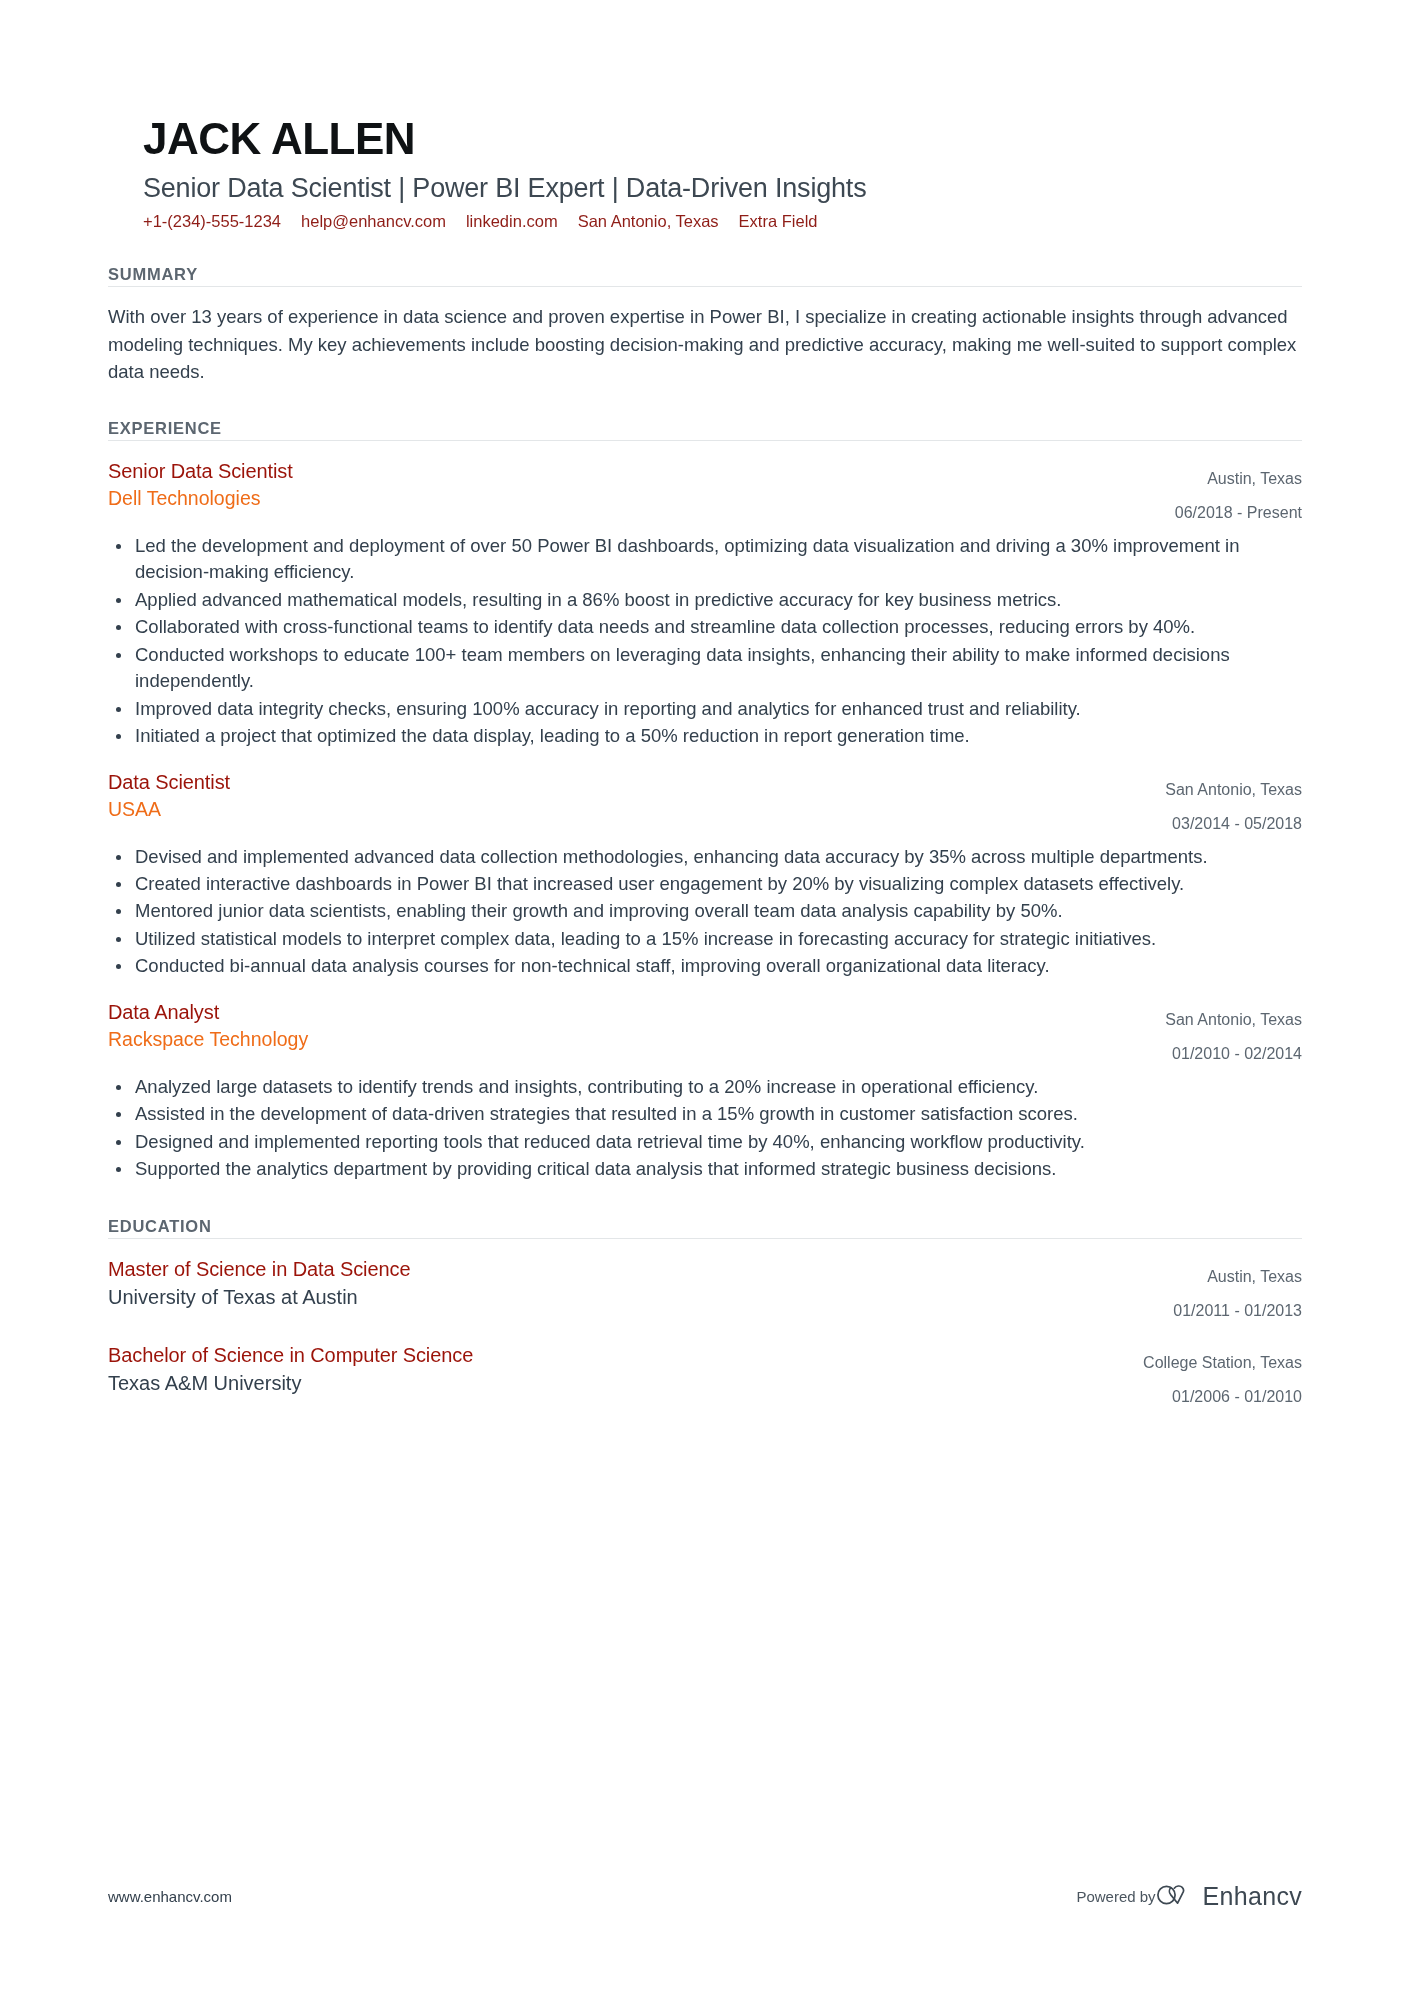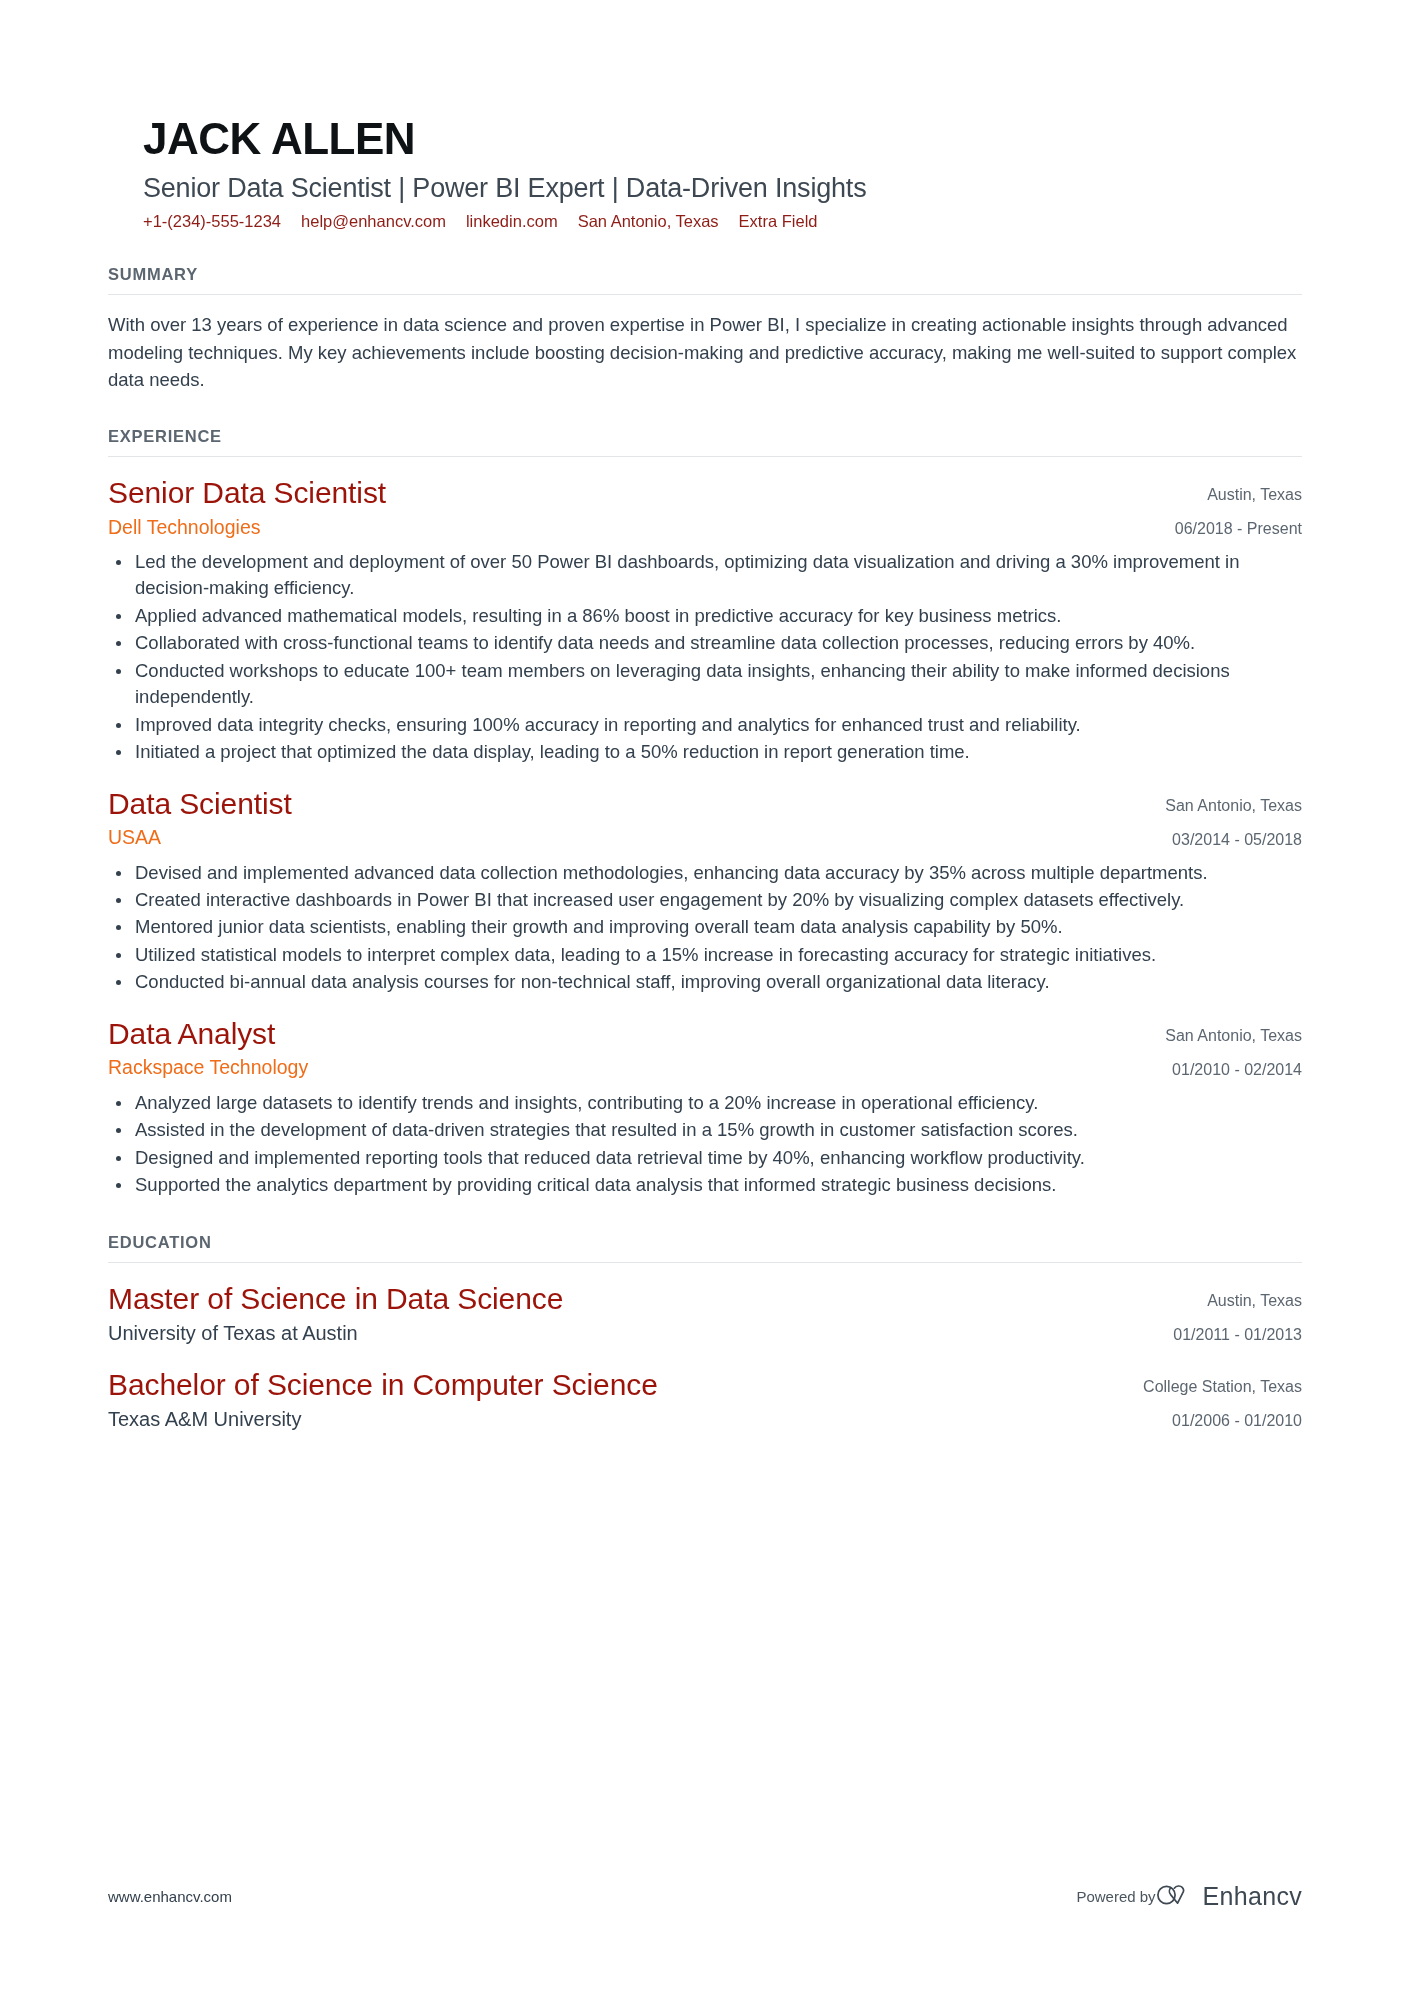--- a/index.html
+++ b/index.html
@@ -71,21 +71,21 @@
   .section {
     margin-top: 34px;
   }
   .section-title {
     font-size: 16.5px;
     font-weight: 700;
     letter-spacing: 0.75px;
     color: #5c6670;
     text-transform: uppercase;
     margin: 0 0 0 0;
-    padding-bottom: 10px;
+    padding-bottom: 2px;
     border-bottom: 1px solid #e3e6e8;
   }
   .section-body {
     padding-top: 16px;
   }
   .paragraph {
     font-size: 18.5px;
     line-height: 1.47;
     color: #33404d;
     margin: 0;
@@ -109,21 +109,21 @@
     align-items: flex-start;
   }
   .entry-left { flex: 1 1 auto; min-width: 0; }
   .entry-right {
     flex: 0 0 auto;
     text-align: right;
     padding-top: 8px;
     padding-left: 22px;
   }
   .entry-title {
-    font-size: 30px;
+    font-size: 20px;
     font-weight: 400;
     color: #9b1309;
     line-height: 1.22;
     margin: 0;
     letter-spacing: -0.1px;
   }
   .entry-subtitle {
     font-size: 19.5px;
     font-weight: 400;
     color: #ef6c18;

